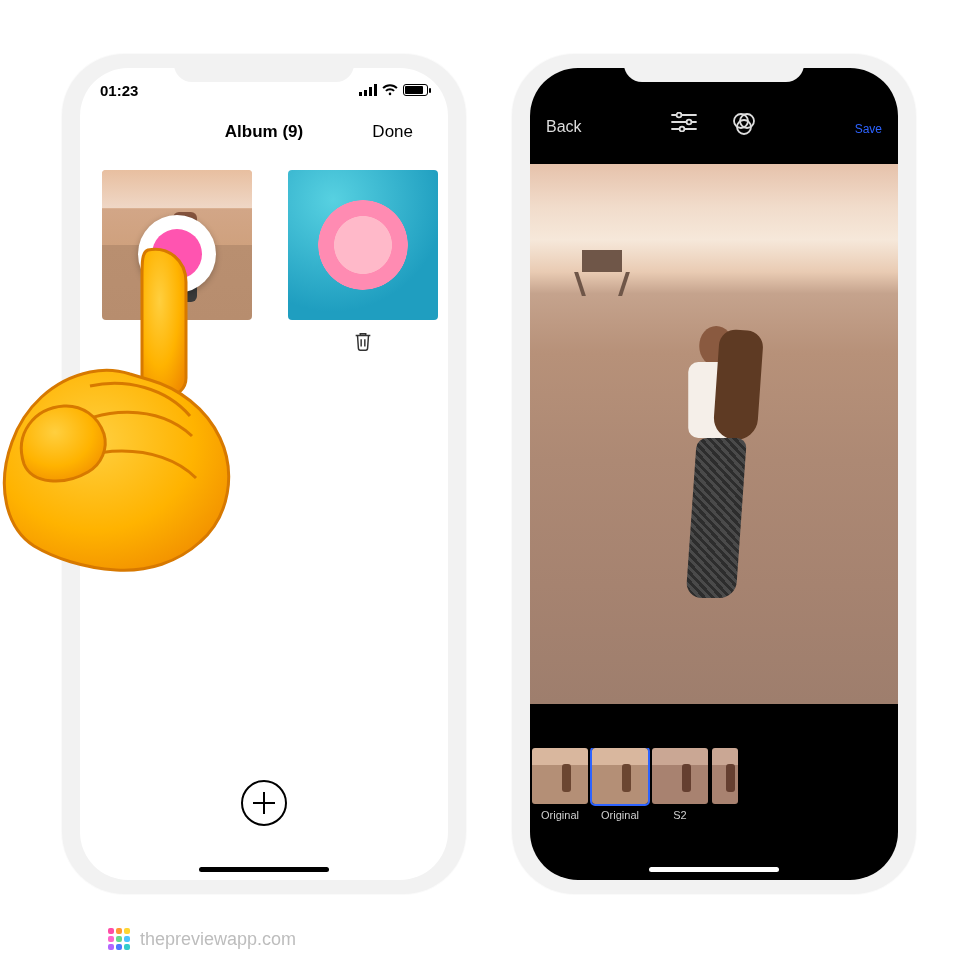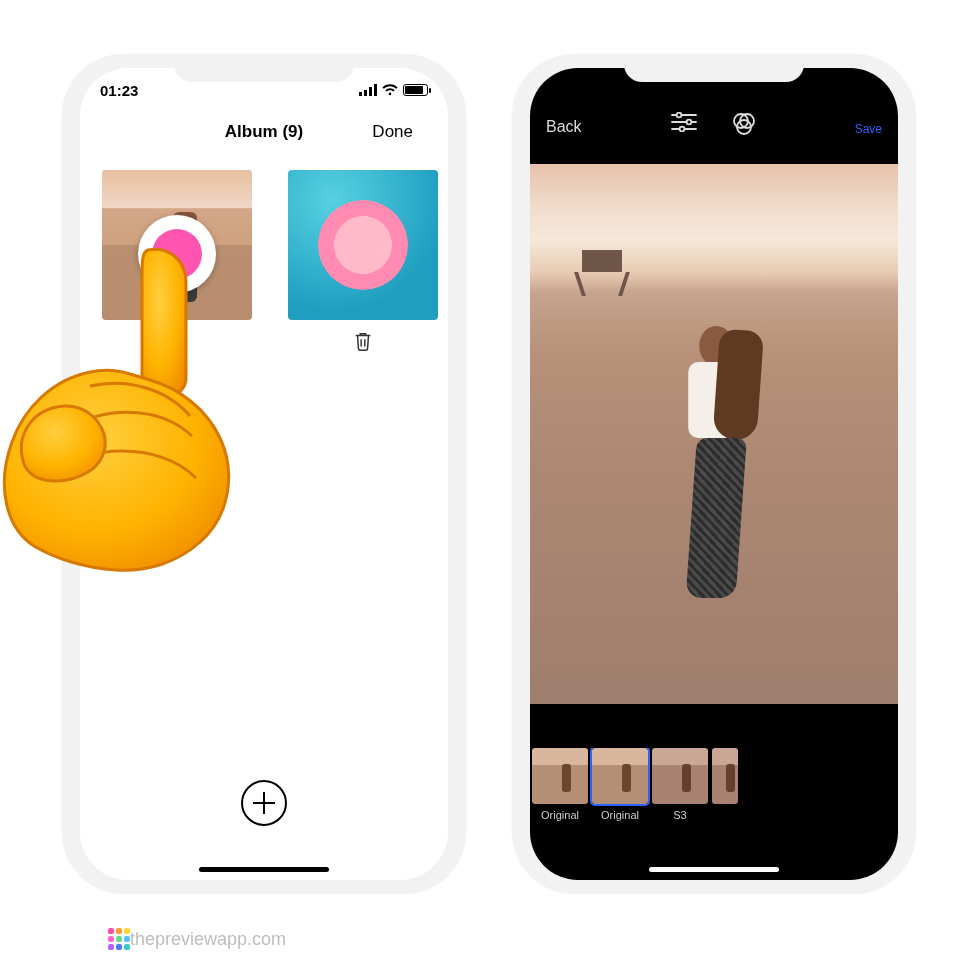--- a/index.html
+++ b/index.html
@@ -168,21 +168,21 @@
   .filter:last-child .fthumb{width:26px;}
   .home-indicator.dark{background:#fff;}
 
   
   .hand{
     position:absolute;left:-6px;top:236px;width:280px;height:340px;pointer-events:none;z-index:30;
   }
 
   
   .watermark{
-    position:absolute;left:108px;bottom:30px;display:flex;align-items:flex-end;
+    position:absolute;left:108px;bottom:30px;display:flex;align-items:flex-end;gap:10px;
     color:#bdbdbd;font-size:18px;font-weight:500;
   }
   .wm-logo{width:22px;height:22px;display:grid;grid-template-columns:1fr 1fr 1fr;grid-template-rows:1fr 1fr 1fr;gap:1.5px;}
   .wm-logo span{border-radius:2px;}
   .wm-logo span:nth-child(1){background:#ff4da6;}
   .wm-logo span:nth-child(2){background:#ff9933;}
   .wm-logo span:nth-child(3){background:#ffd633;}
   .wm-logo span:nth-child(4){background:#ff66cc;}
   .wm-logo span:nth-child(5){background:#66d98c;}
   .wm-logo span:nth-child(6){background:#4dc3ff;}
@@ -297,21 +297,21 @@
         <div class="filter">
           <div class="fthumb"></div>
           <span>Original</span>
         </div>
         <div class="filter sel">
           <div class="fthumb"></div>
           <span>Original</span>
         </div>
         <div class="filter">
           <div class="fthumb"></div>
-          <span>S3</span>
+          <span>S2</span>
         </div>
         <div class="filter">
           <div class="fthumb"></div>
         </div>
       </div>
 
     <div class="home-indicator dark"></div>
   </div>
 </div>
 

